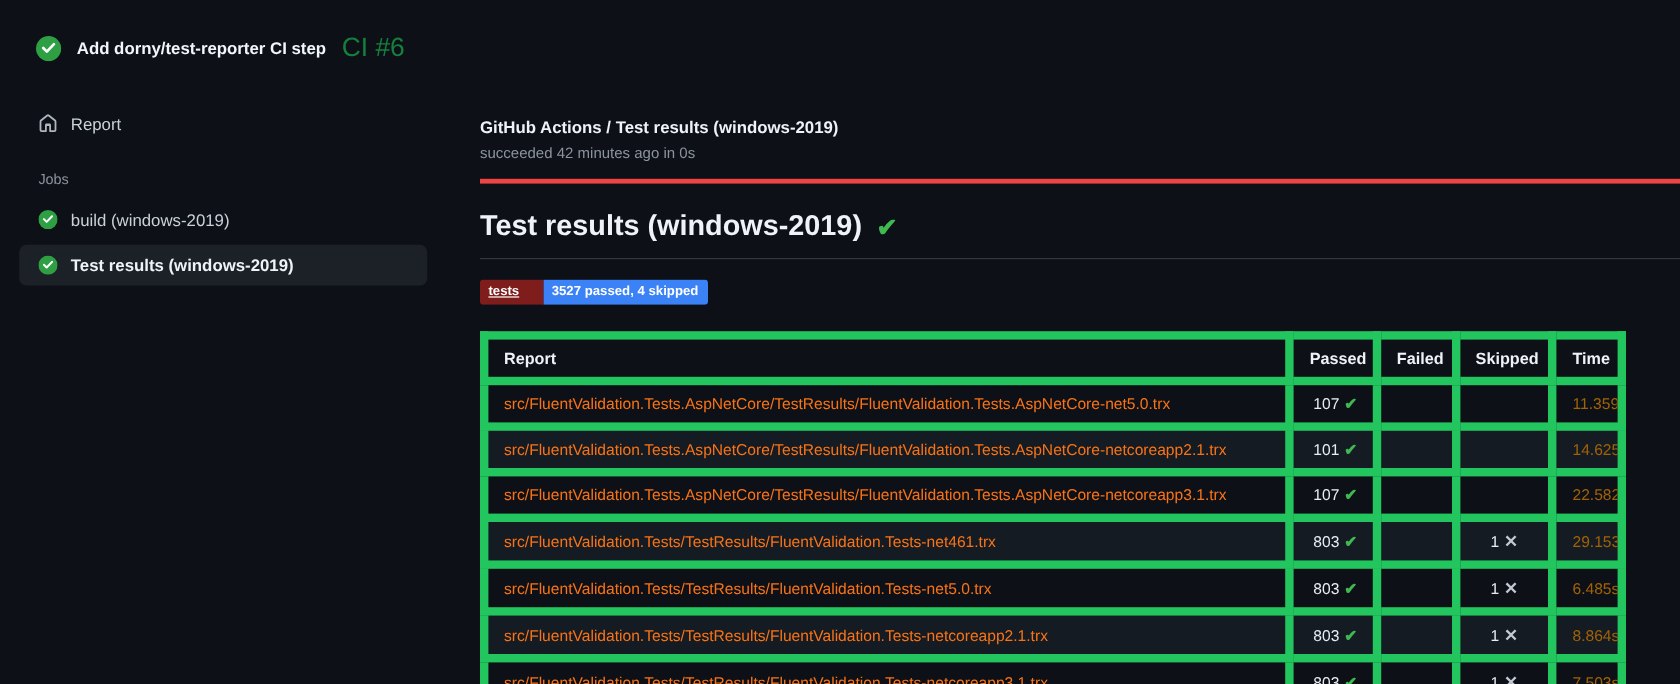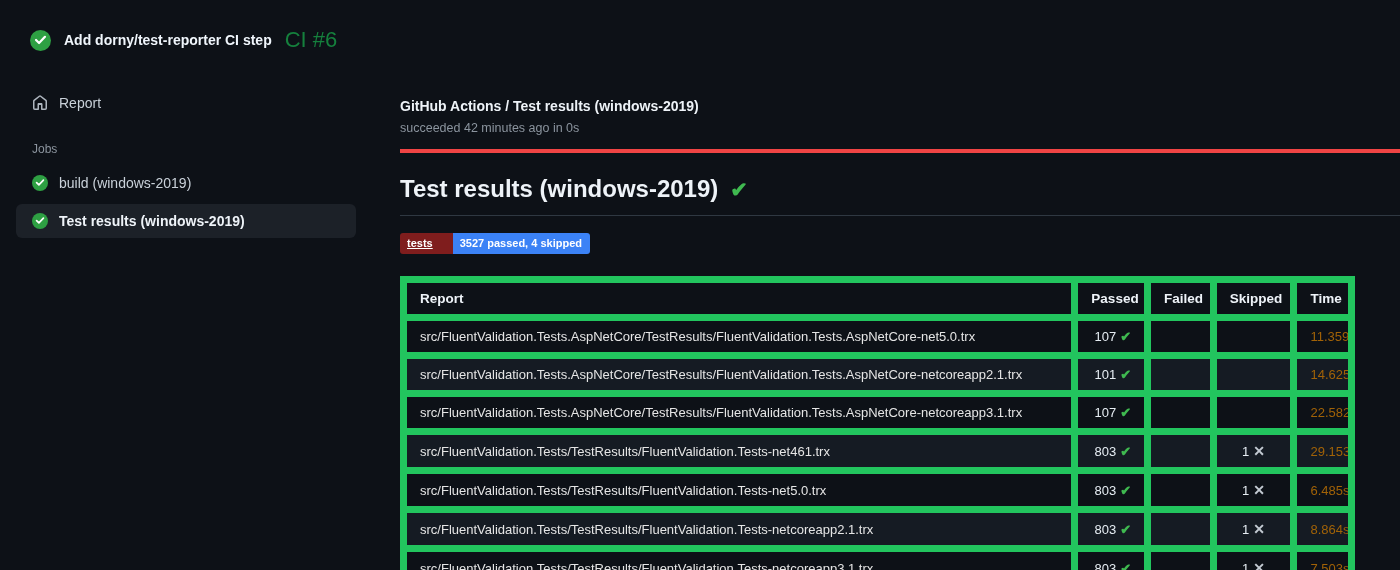--- a/index.html
+++ b/index.html
@@ -102,21 +102,21 @@
     font-size: 13.5px;
     color: #eef3f8;
     padding: 8px 13px;
   }
   .results tbody tr:nth-child(even) { background: #151b23; }
   .col-report  { width: 665px; text-align: left; }
   .col-passed  { width: 72px;  text-align: right; }
   .col-failed  { width: 65px;  text-align: right; }
   .col-skipped { width: 80px;  text-align: center; }
   .col-time    { width: 57px;  text-align: right; }
-  .results a { color: #e5e5e5; text-decoration: none; }
+  .results a { color: #f97316; text-decoration: none; }
   .num { color: #e6edf3; }
   .check-glyph { color: #3fb950; font-weight: 700; margin-left: 4px; }
   .cross-glyph { color: #c3cad2; font-weight: 700; margin-left: 4px; font-size: 14px; }
   .time-cell { color: #a16207; }
 </style>
 </head>
 <body>
 
 <div class="app-header">
   <span class="status-icon">

